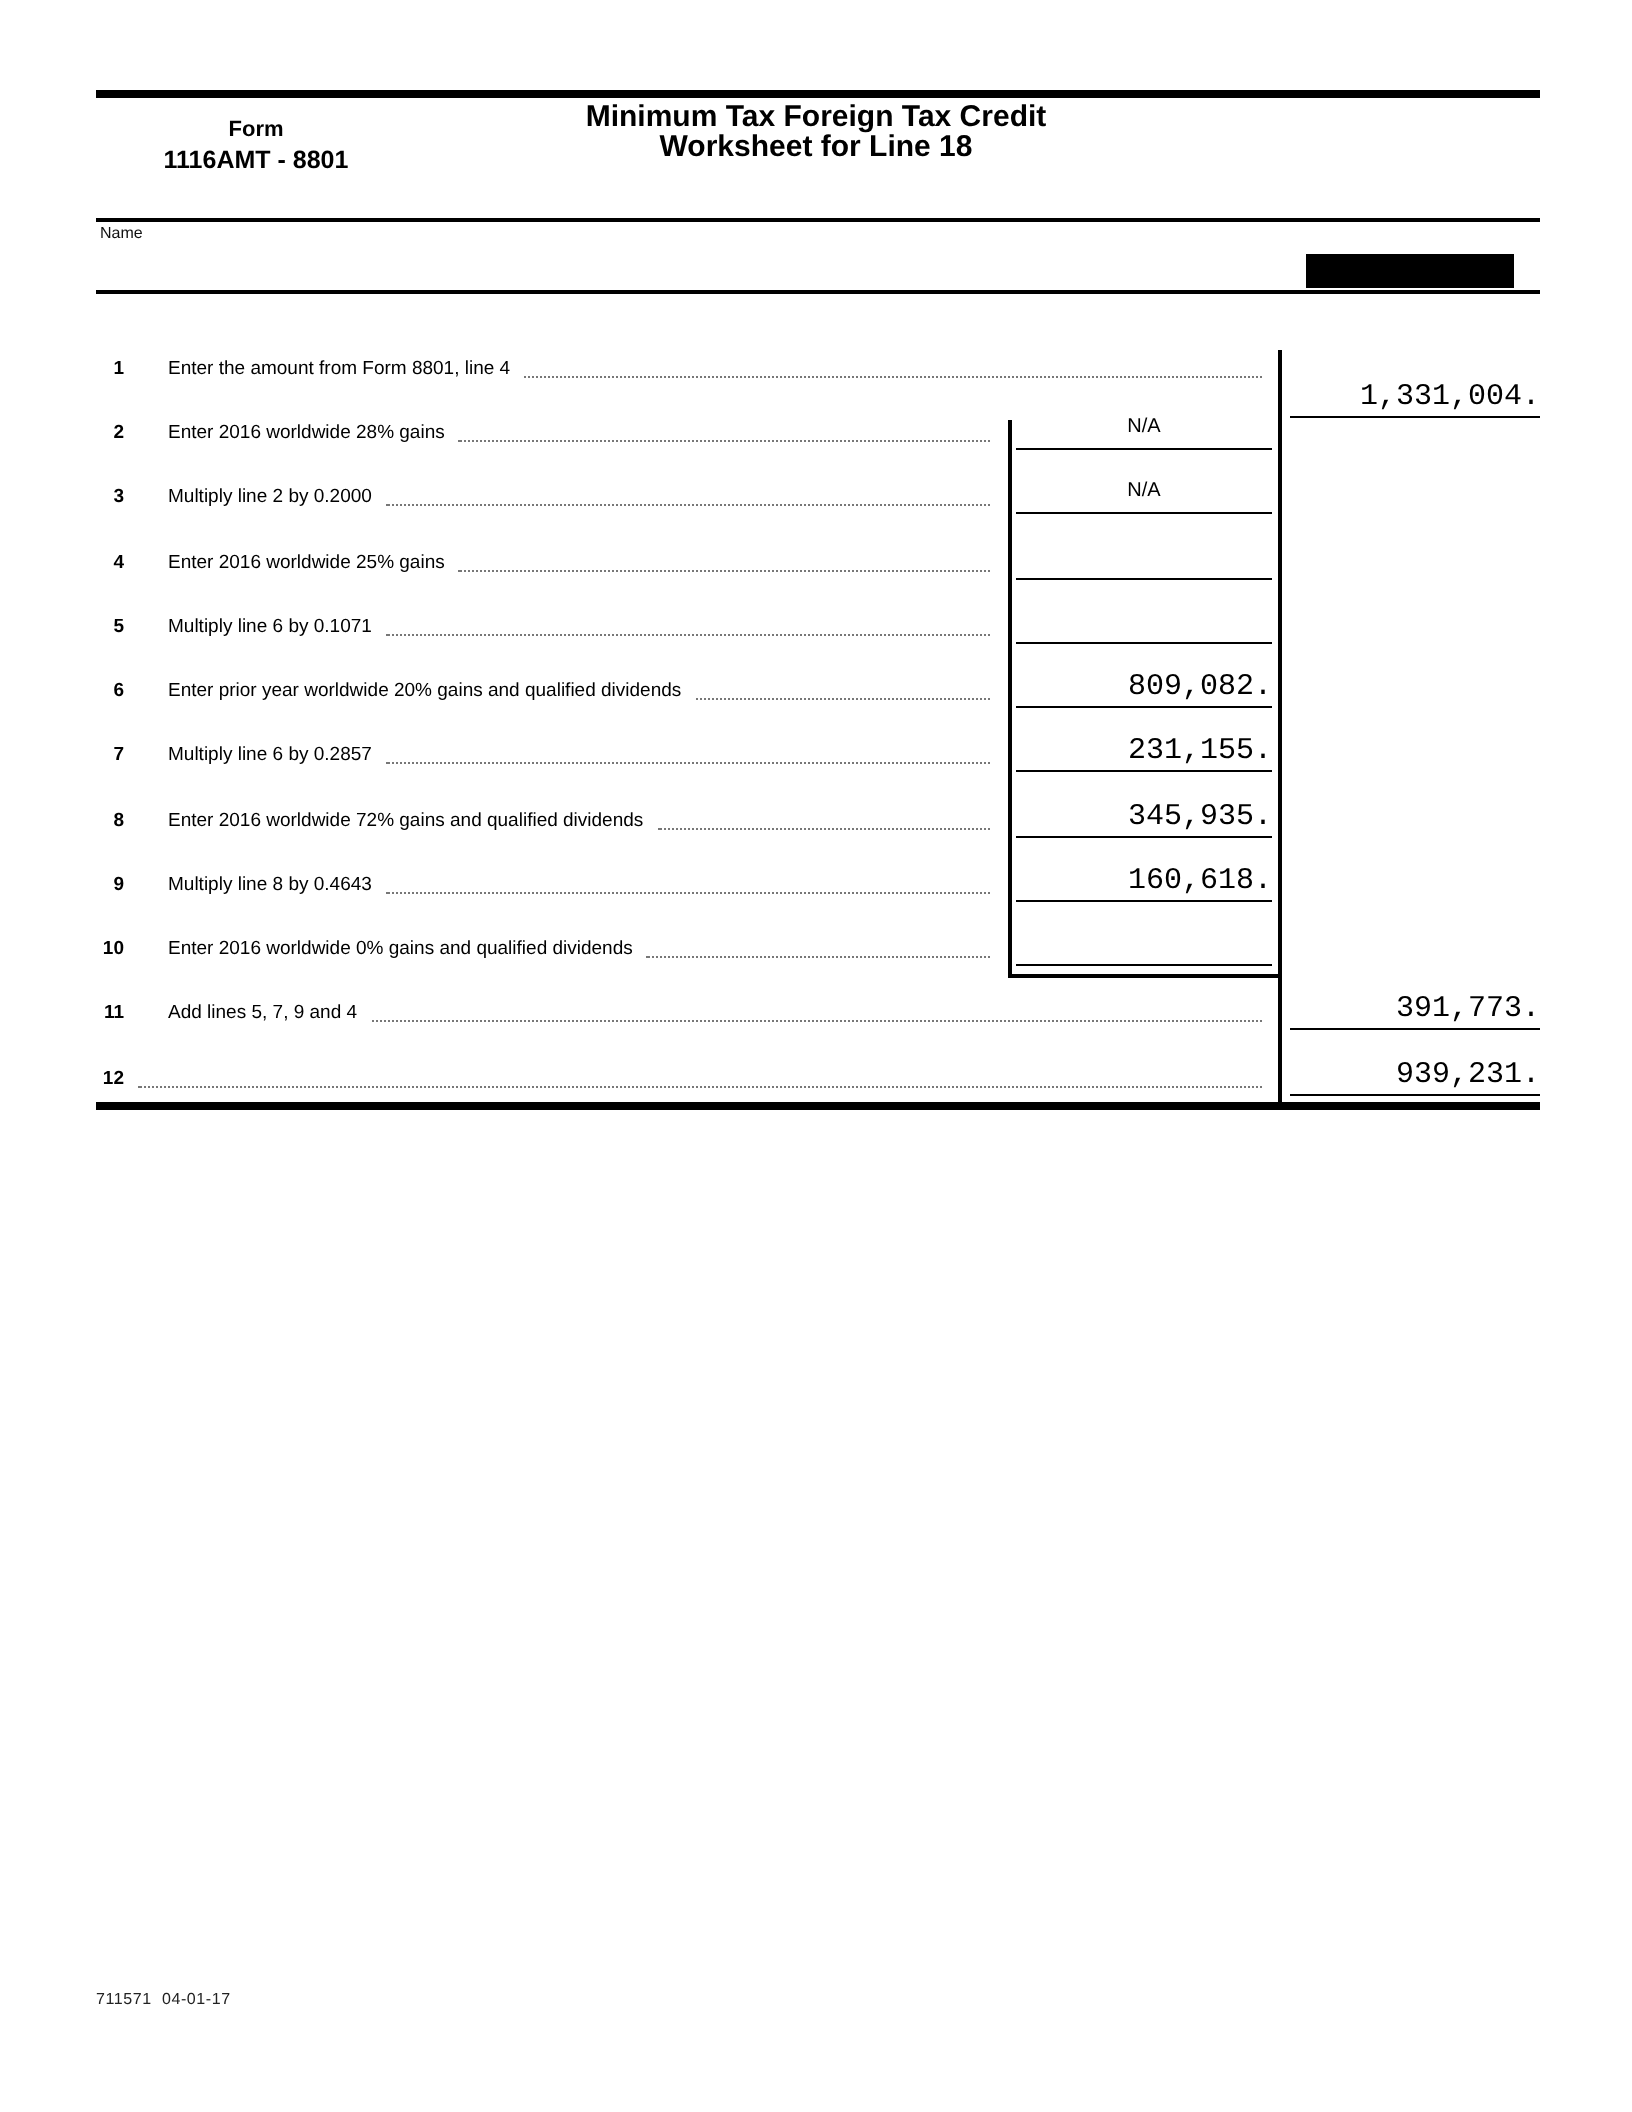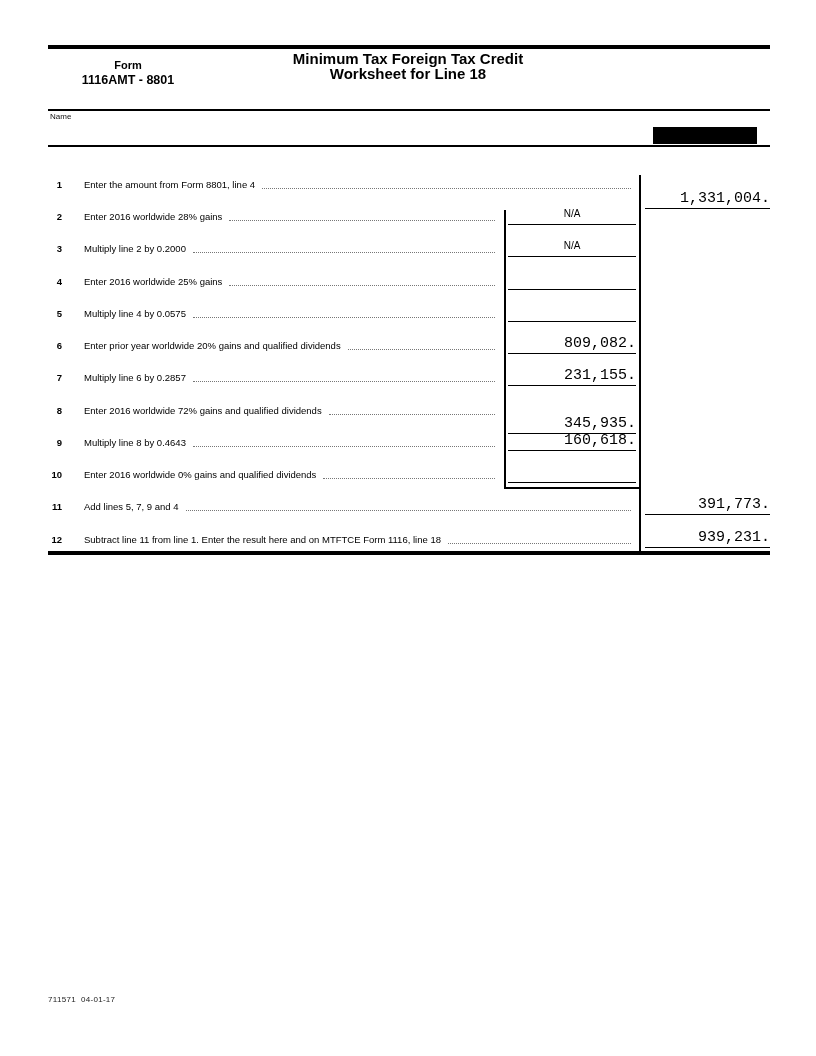--- a/index.html
+++ b/index.html
@@ -124,21 +124,21 @@
       <span class="lbl">Multiply line 2 by 0.2000</span>
       <span class="dots"></span>
     </div>
   <div class="row row-short" style="top:275px;">
       <span class="num">4</span>
       <span class="lbl">Enter 2016 worldwide 25% gains</span>
       <span class="dots"></span>
     </div>
   <div class="row row-short" style="top:307px;">
       <span class="num">5</span>
-      <span class="lbl">Multiply line 4 by 0.0575</span>
+      <span class="lbl">Multiply line 6 by 0.1071</span>
       <span class="dots"></span>
     </div>
   <div class="row row-short" style="top:339px;">
       <span class="num">6</span>
       <span class="lbl">Enter prior year worldwide 20% gains and qualified dividends</span>
       <span class="dots"></span>
     </div>
   <div class="row row-short" style="top:371px;">
       <span class="num">7</span>
       <span class="lbl">Multiply line 6 by 0.2857</span>
@@ -159,32 +159,31 @@
       <span class="lbl">Enter 2016 worldwide 0% gains and qualified dividends</span>
       <span class="dots"></span>
     </div>
   <div class="row row-long" style="top:500px;">
       <span class="num">11</span>
       <span class="lbl">Add lines 5, 7, 9 and 4</span>
       <span class="dots"></span>
     </div>
   <div class="row row-long" style="top:533px;">
       <span class="num">12</span>
-      <span class="lbl">Subtract line 11 from line 1. Enter the result here and on MTFTCE Form 1116, line 18</span>
       <span class="dots"></span>
     </div>
 
   <div class="val right" style="top:173px;margin-top:16px;">1,331,004.</div>
   <div class="val inner na" style="top:205px;">N/A</div>
   <div class="val inner na" style="top:237px;">N/A</div>
   <div class="val inner" style="top:270px;"></div>
   <div class="val inner" style="top:302px;"></div>
   <div class="val inner" style="top:334px;">809,082.</div>
   <div class="val inner" style="top:366px;">231,155.</div>
-  <div class="val inner" style="top:399px;margin-top:15px;">345,935.</div>
+  <div class="val inner" style="top:399px;">345,935.</div>
   <div class="val inner" style="top:431px;">160,618.</div>
   <div class="val inner" style="top:463px;"></div>
   <div class="val right" style="top:495px;">391,773.</div>
   <div class="val right" style="top:528px;">939,231.</div>
 
   <div class="rule thick" style="left:48px; top:551px; width:722px;"></div>
 
   <div class="footer-code">711571  04-01-17</div>
 
 </div>

